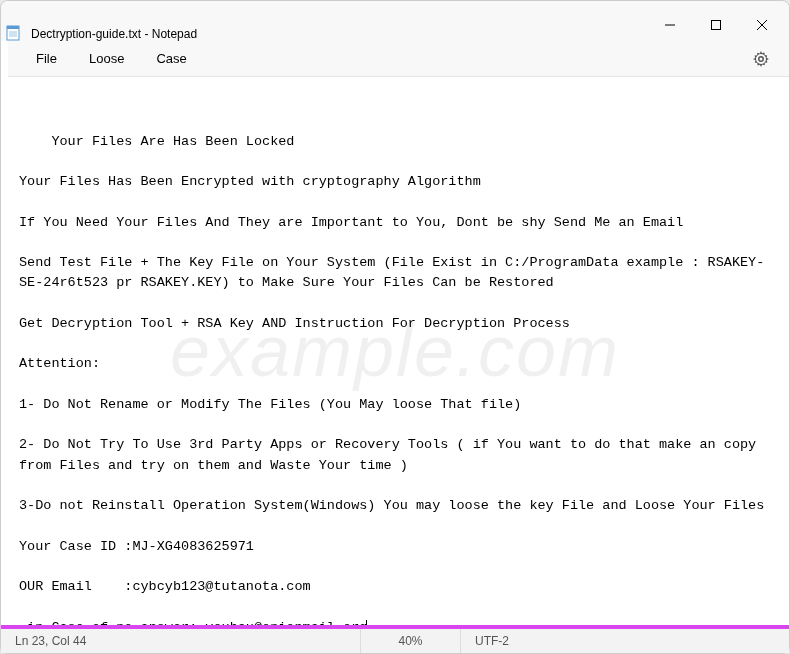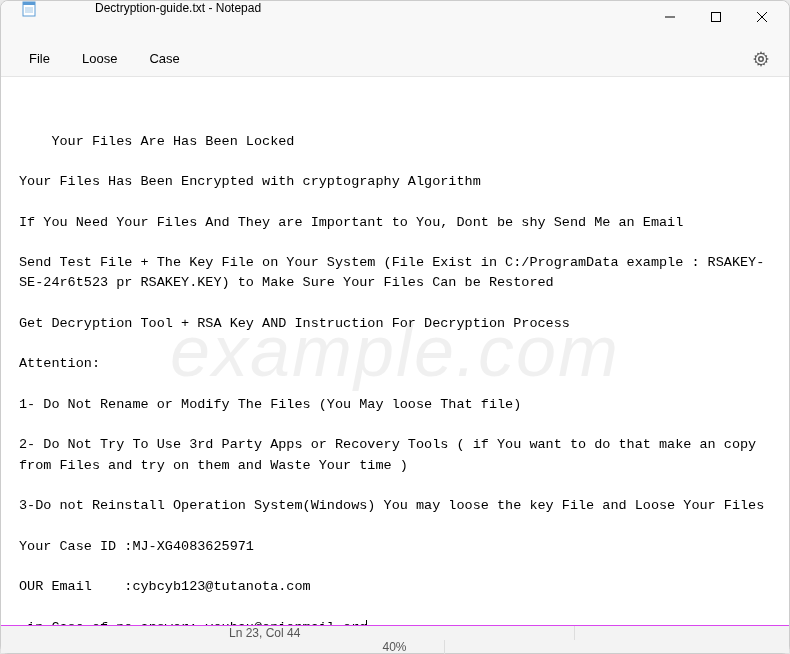--- a/index.html
+++ b/index.html
@@ -23,25 +23,24 @@
       border: 1px solid #ccc;
       border-radius: 8px;
       display: flex;
       flex-direction: column;
       box-shadow: 0 4px 16px rgba(0,0,0,0.15);
     }
     
     .titlebar {
       height: 40px;
       display: flex;
-      align-items: flex-start;
-      padding: 0 4px 0 20px;
+      align-items: flex-end;
+      padding: 0 4px 0 4px;
       background: #f8f8f8;
       border-radius: 8px 8px 0 0;
-      gap: 48px;
     }
     
     .titlebar-icon {
       width: 16px;
       height: 16px;
       margin-right: 10px;
     }
     
     .titlebar-title {
       font-size: 12px;
@@ -65,20 +64,21 @@
       border: none;
     }
     
     .menubar {
       height: 36px;
       display: flex;
       align-items: center;
       padding: 0 12px;
       background: #f8f8f8;
       border-bottom: 1px solid #e5e5e5;
+      margin-left: 7px;
     }
     
     .menu-item {
       padding: 6px 16px;
       font-size: 13px;
       color: #000;
       cursor: pointer;
       border-radius: 4px;
     }
     
@@ -131,24 +131,23 @@
       pointer-events: none;
       user-select: none;
       white-space: nowrap;
     }
     
     .statusbar {
       height: 28px;
       display: flex;
       align-items: center;
       background: #f3f3f3;
-      border-top: 1px solid #d946ef;
+      border-top: 4px solid #d946ef;
       font-size: 12px;
       color: #555;
-      flex-direction: column;
     }
     
     .status-section {
       padding: 0 14px;
       border-right: 1px solid #ddd;
       height: 100%;
       display: flex;
       align-items: center;
     }
     

